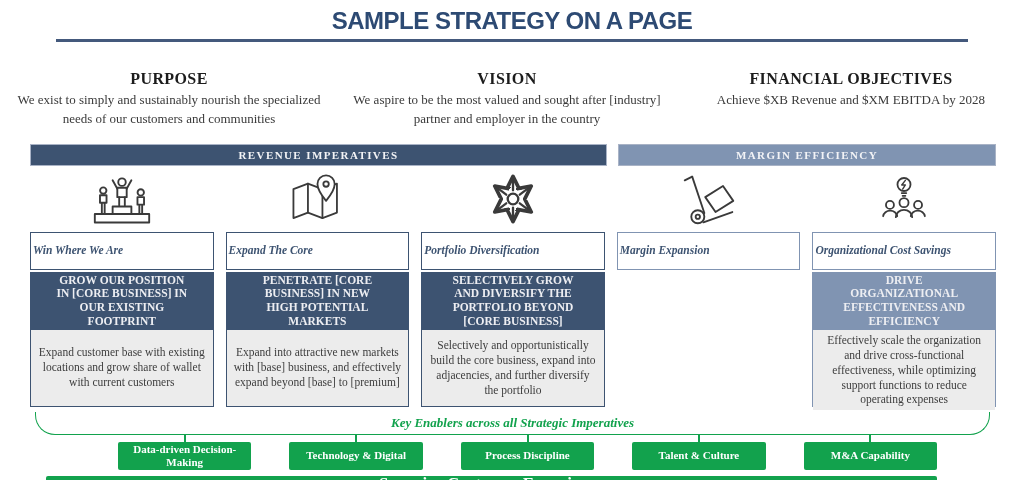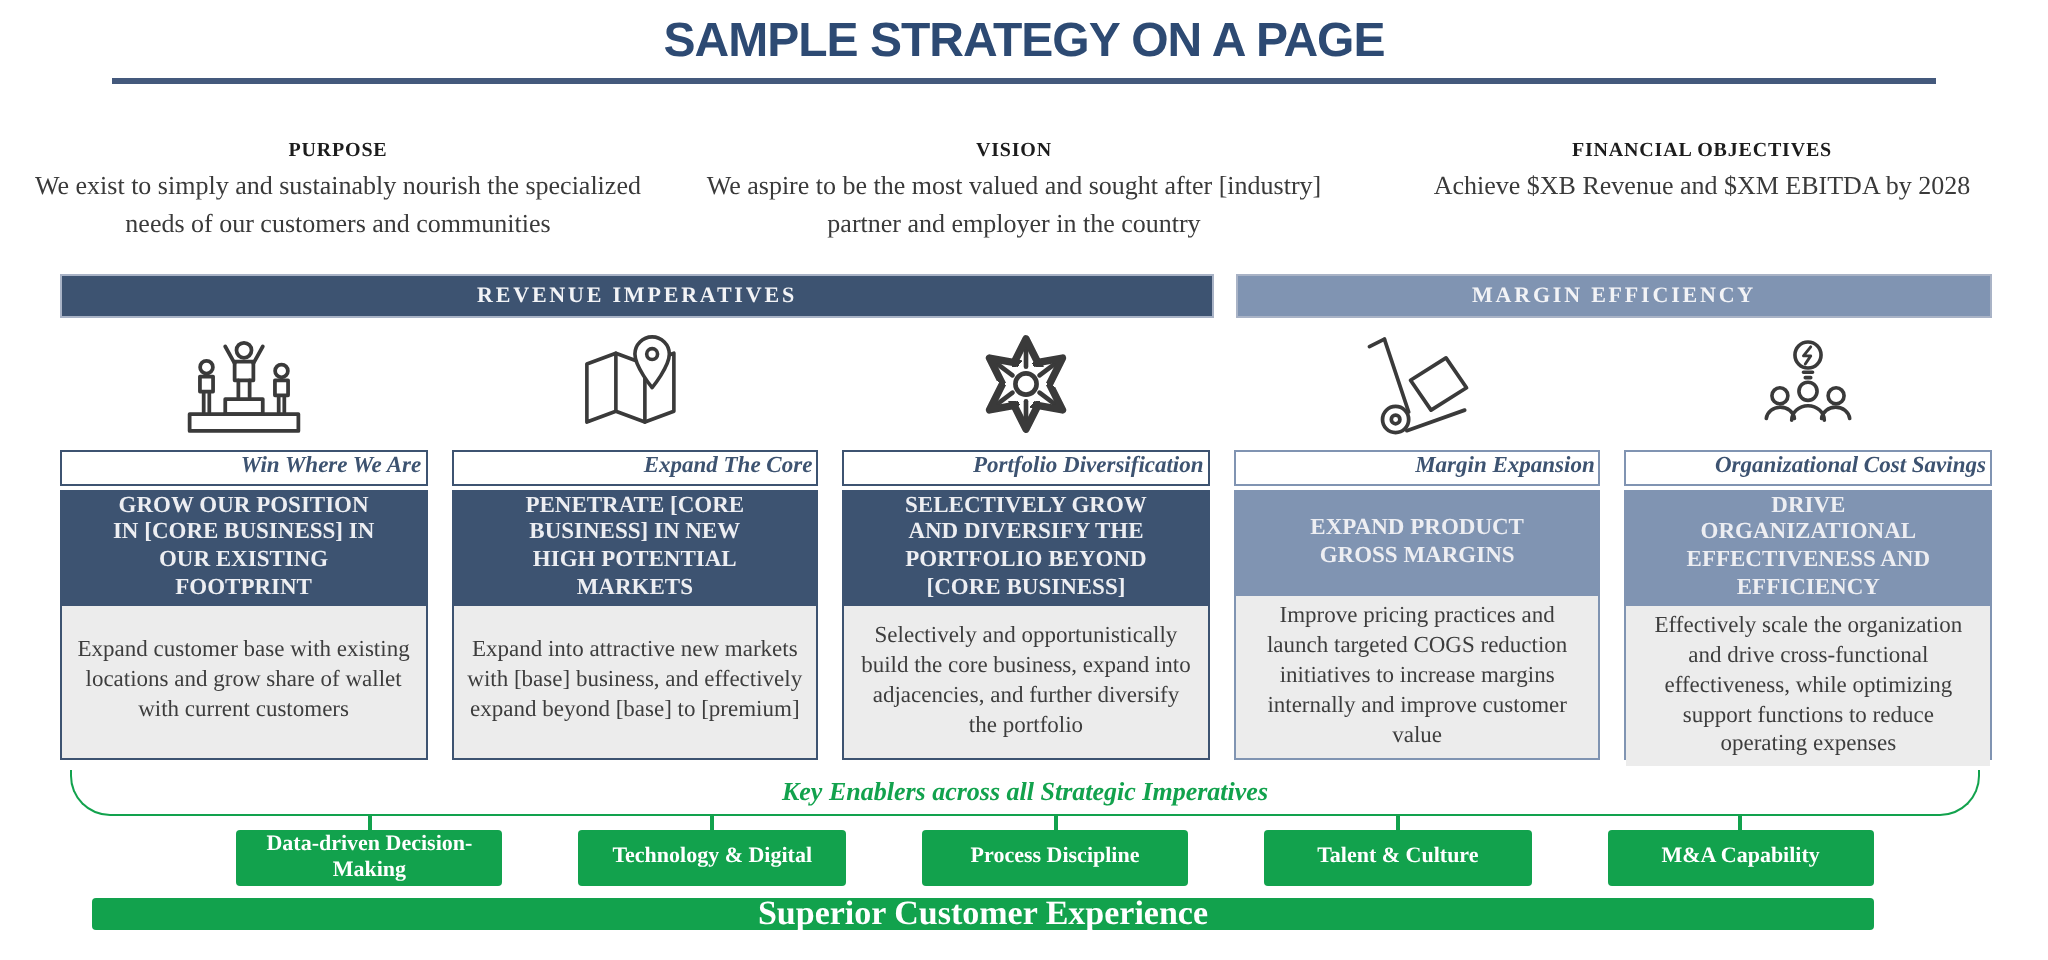--- a/index.html
+++ b/index.html
@@ -4,40 +4,40 @@
 <style>
   html,body{margin:0;padding:0;background:#fff;}
   #canvas{width:1024px;height:480px;background:#fff;font-family:"Liberation Serif",serif;position:relative;overflow:hidden;}
 
   .main-title{margin-top:7px;text-align:center;font-family:"Liberation Sans",sans-serif;
     font-weight:700;font-size:24px;line-height:1.2;color:var(--title);letter-spacing:-0.5px;}
   .title-rule{height:3px;background:#44597c;margin:3px 56px 0 56px;}
 
   .top-row{display:flex;margin-top:28px;}
   .ts{text-align:center;}
-  .ts .ts-head{font-size:10px;font-weight:700;color:#1c1c1c;letter-spacing:.4px;margin-bottom:3px;}
+  .ts .ts-head{font-size:16px;font-weight:700;color:#1c1c1c;letter-spacing:.4px;margin-bottom:3px;}
   .ts .ts-body{font-size:13px;line-height:1.45;color:#3a3a3a;}
   .ts.purpose{width:330px;margin-left:4px;}
   .ts.vision{width:310px;margin-left:18px;}
   .ts.financial{width:330px;margin-left:auto;margin-right:8px;}
 
   .banners{display:flex;margin:16px 28px 0 30px;gap:11px;}
   .banner{height:22px;display:flex;align-items:center;justify-content:center;color:#f2f3f6;
     font-weight:700;font-size:11px;letter-spacing:1.4px;border:1.5px solid #a9b3c6;box-sizing:border-box;}
   .banner.revenue{width:577px;background:var(--navy);}
   .banner.margin{flex:1;background:var(--slate);}
 
   .pillars{display:flex;margin:0 28px 0 30px;gap:12px;}
   .pillar{flex:1;display:flex;flex-direction:column;}
   .pillar.revenue{--pc:var(--navy);--hd:var(--navy);}
   .pillar.margin{--pc:var(--slate);--hd:var(--slate);}
   .icon-area{height:66px;display:flex;align-items:center;justify-content:center;}
   .icon-area svg{stroke:#3a3a3a;}
   .subtitle{border:1.5px solid var(--pc);background:#fff;color:var(--navy);font-style:italic;font-weight:700;
-    font-size:11.5px;line-height:1.15;text-align:right;padding:1px 2px;margin-bottom:2px;}
+    font-size:11.5px;line-height:1.15;text-align:left;padding:11px 2px;margin-bottom:2px;}
   .main-box{border:1.5px solid var(--pc);display:flex;flex-direction:column;height:133px;box-sizing:content-box;}
   .header-box{height:57px;background:var(--hd);color:#edeef2;font-weight:700;font-size:11.5px;line-height:1.2;
     display:flex;align-items:center;justify-content:center;text-align:center;padding:2px 25px;box-sizing:border-box;}
   .body-box{flex:1;background:#ececec;font-size:11.5px;line-height:1.3;color:#3d3d3d;
     display:flex;align-items:center;justify-content:center;text-align:center;padding:3px 7px;box-sizing:border-box;}
 
   .bracket{margin:5px 34px 0 35px;height:22px;border-left:1.5px solid var(--green);
     border-right:1.5px solid var(--green);border-bottom:1.5px solid var(--green);
     border-radius:0 0 20px 20px;position:relative;}
   .bracket-caption{position:absolute;left:0;right:0;bottom:3px;text-align:center;color:var(--green);
@@ -150,24 +150,20 @@
         <svg width="60" height="56" viewBox="0 0 64 60" fill="none" stroke-width="2" stroke-linecap="round" stroke-linejoin="round">
           <circle cx="20" cy="49" r="7"></circle>
           <circle cx="20" cy="49" r="2.3"></circle>
           <path d="M14 6 L27 45"></path>
           <path d="M14 6 L6 10"></path>
           <path d="M26 55 L57 44"></path>
           <path d="M28 28 L47 16 L58 32 L39 44 Z"></path>
         </svg>
       </div>
       <div class="subtitle">Margin Expansion</div>
-      <div class="main-box">
-        <div class="header-box">EXPAND PRODUCT GROSS MARGINS</div>
-        <div class="body-box">Improve pricing practices and launch targeted COGS reduction initiatives to increase margins internally and improve customer value</div>
-      </div>
     </div>
 
     <div class="pillar margin">
       <div class="icon-area">
         <svg width="58" height="54" viewBox="0 0 64 52" fill="none" stroke-width="2" stroke-linecap="round" stroke-linejoin="round">
           <circle cx="32" cy="10" r="7.2"></circle>
           <path d="M33.5 5.5 L29.5 10.5 h4 L30.5 15" stroke-width="1.6"></path>
           <path d="M29.5 19.5 h5 M30.5 22.5 h3"></path>
           <circle cx="32" cy="30" r="5"></circle>
           <path d="M23 46 a9 8 0 0 1 18 0"></path>

